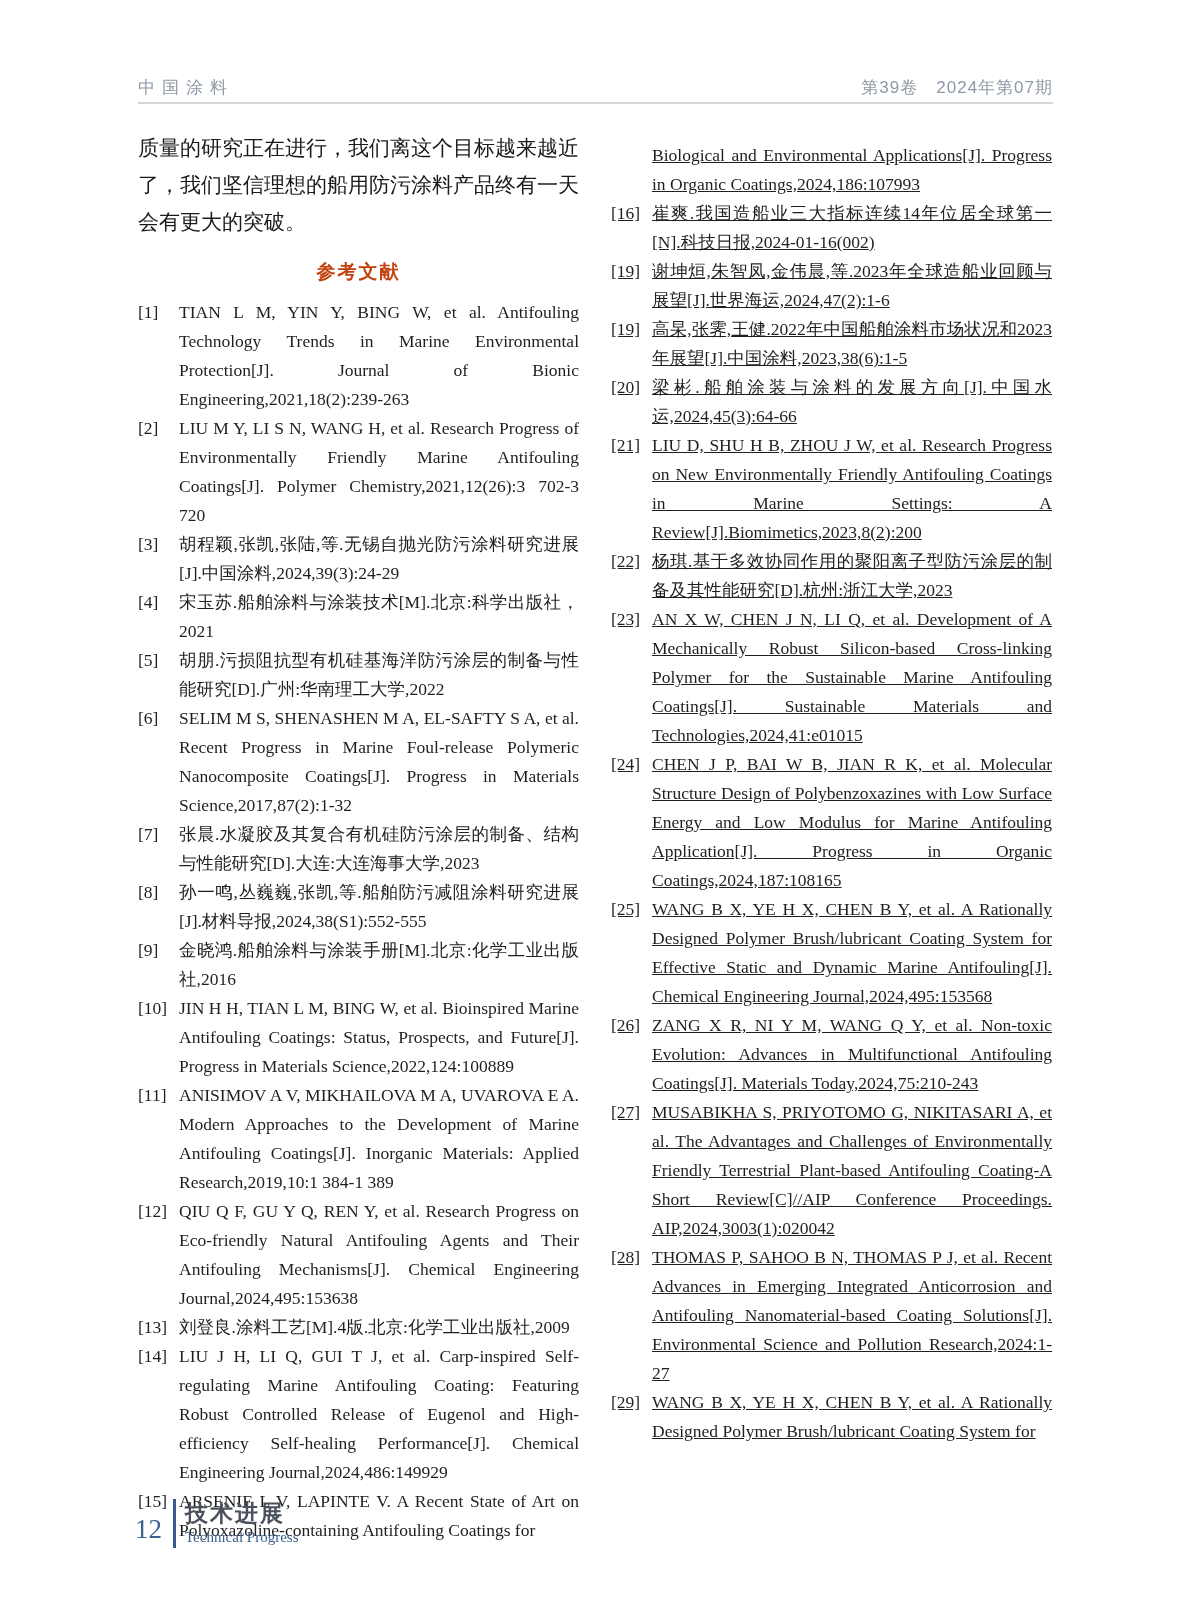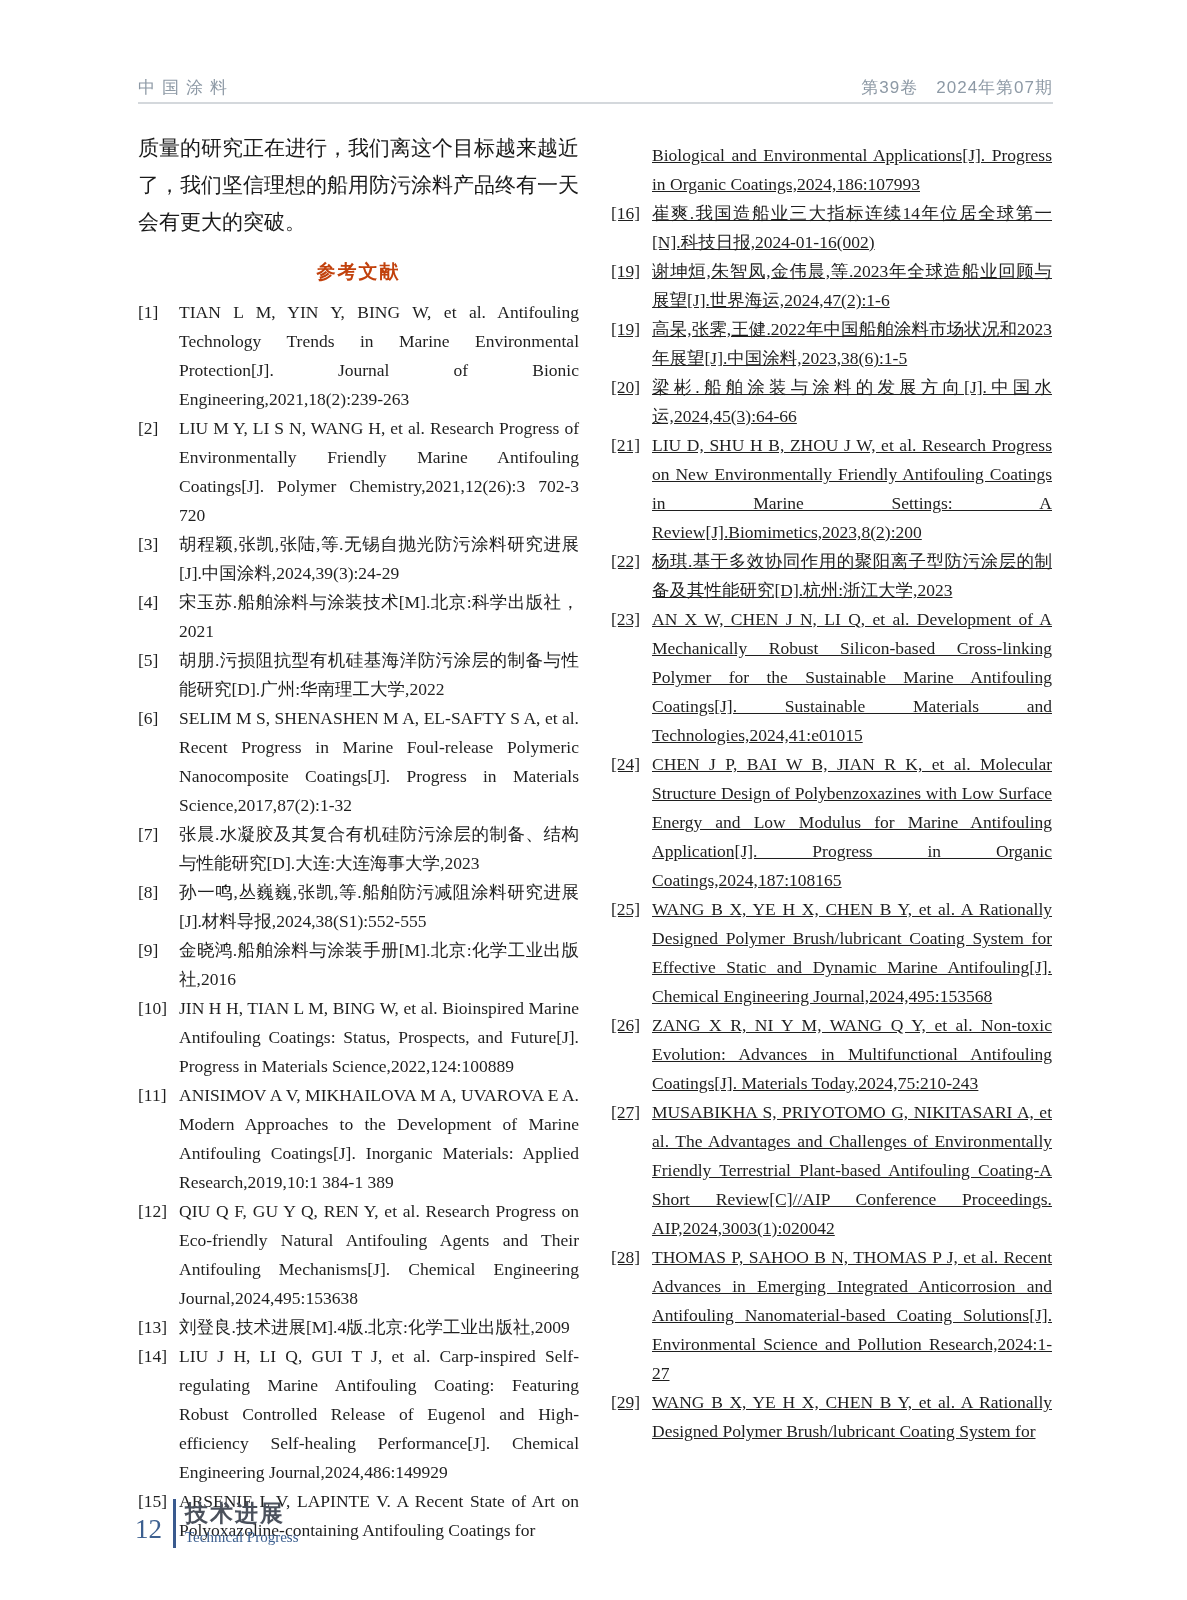--- a/index.html
+++ b/index.html
@@ -143,21 +143,21 @@
             <span class="ref-text">ANISIMOV A V, MIKHAILOVA M A, UVAROVA E A. Modern Approaches to the Development of Marine Antifouling Coatings[J]. Inorganic Materials: Applied Research,2019,10:1 384-1 389</span>
           </div>
 
           <div class="ref">
             <span class="ref-num">[12]</span>
             <span class="ref-text">QIU Q F, GU Y Q, REN Y, et al. Research Progress on Eco-friendly Natural Antifouling Agents and Their Antifouling Mechanisms[J]. Chemical Engineering Journal,2024,495:153638</span>
           </div>
 
           <div class="ref">
             <span class="ref-num">[13]</span>
-            <span class="ref-text">刘登良.技术进展[M].4版.北京:化学工业出版社,2009</span>
+            <span class="ref-text">刘登良.涂料工艺[M].4版.北京:化学工业出版社,2009</span>
           </div>
 
           <div class="ref">
             <span class="ref-num">[14]</span>
             <span class="ref-text">LIU J H, LI Q, GUI T J, et al. Carp-inspired Self-regulating Marine Antifouling Coating: Featuring Robust Controlled Release of Eugenol and High-efficiency Self-healing Performance[J]. Chemical Engineering Journal,2024,486:149929</span>
           </div>
 
           <div class="ref">
             <span class="ref-num">[15]</span>
             <span class="ref-text">ARSENIE L V, LAPINTE V. A Recent State of Art on Polyoxazoline-containing Antifouling Coatings for</span>

